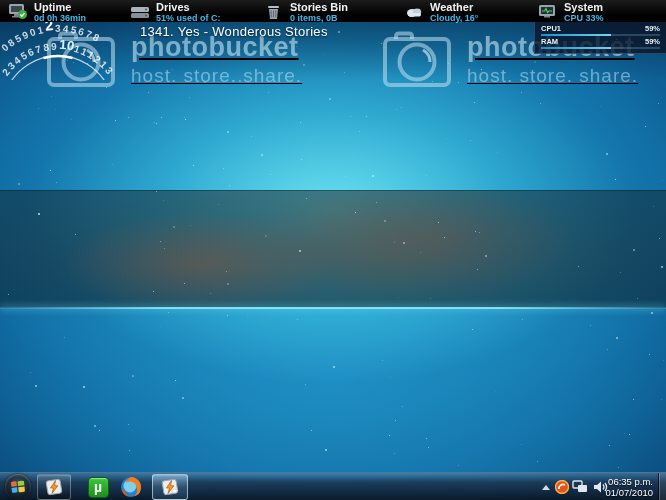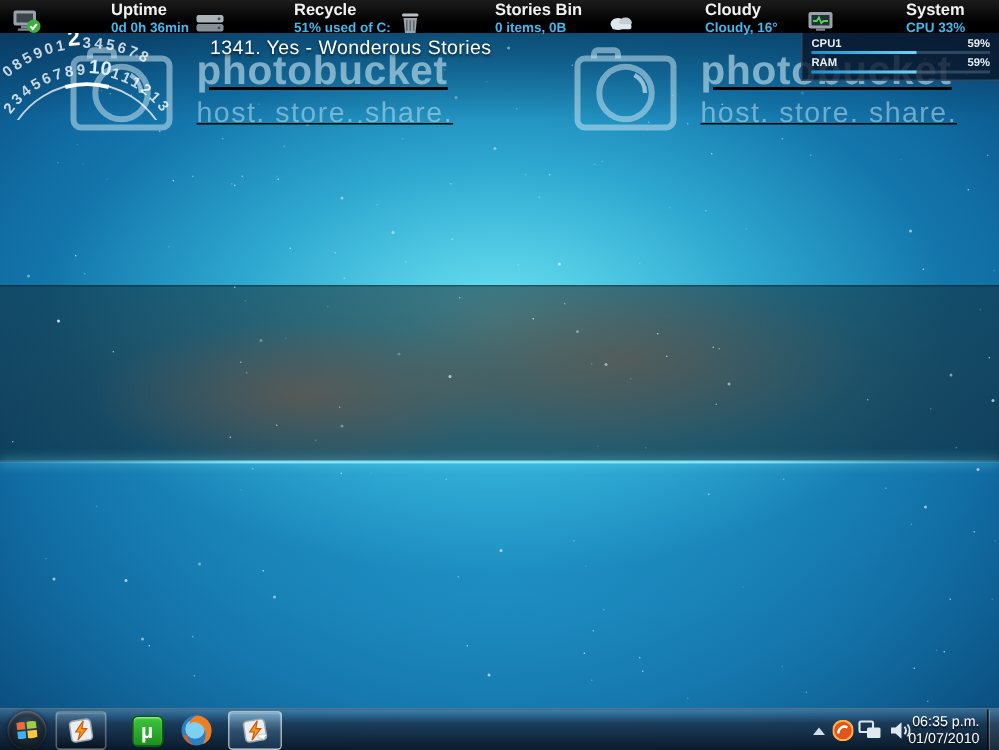--- a/index.html
+++ b/index.html
@@ -33,21 +33,21 @@
   }
   .watermark { position:absolute; top:30px; display:flex; align-items:center; z-index:3;text-decoration:underline; }
   .wm-1 { left:46px; } .wm-2 { left:382px; }
   .wm-text { margin-left:15px; }
   .wm-brand { font-size:27px; font-weight:bold; letter-spacing:.5px; color:rgba(202,230,242,.60); line-height:1; }
   .wm-tag { font-size:19px; letter-spacing:1px; color:rgba(190,222,236,.55); margin-top:5px; line-height:1; }
 
   
   .topbar { position:absolute; left:0; top:0; width:666px; height:22px; z-index:6;
     background:linear-gradient(#1c1c1c, #000 70%); }
-  .tb-widget { position:absolute; top:2px; display:flex; align-items:flex-end;gap:40px; }
+  .tb-widget { position:absolute; top:2px; display:flex; align-items:flex-start; }
   .tb-widget .wicon { width:20px; height:17px; margin-right:6px; margin-top:1px; }
   .tb-title { font-size:11px; font-weight:bold; color:#f2f2f2; line-height:10px; }
   .tb-value { font-size:9px; font-weight:bold; color:#41b9ef; line-height:9px; margin-top:2px; }
   .w-up { left:8px; } .w-dr { left:130px; } .w-rb { left:264px; } .w-we { left:404px; } .w-sy { left:538px; }
 
   
   .syspanel { position:absolute; right:0; top:22px; width:132px; z-index:6;
     background:rgba(9,21,41,.8); border-left:1px solid rgba(150,190,225,.25);
     border-bottom:1px solid rgba(150,190,225,.25); padding:3px 0 2px; }
   .sp-row { padding:0 6px 2px; }
@@ -309,21 +309,21 @@
       </div>
     </div>
     <div class="tb-widget w-dr">
       <svg class="wicon" viewBox="0 0 20 17">
         <rect x="1" y="4" width="18" height="5" rx="1.5" fill="#aab3ba"></rect>
         <rect x="1" y="10" width="18" height="5" rx="1.5" fill="#868f97"></rect>
         <circle cx="16" cy="6.5" r="1" fill="#4c545c"></circle>
         <circle cx="16" cy="12.5" r="1" fill="#4c545c"></circle>
       </svg>
       <div>
-        <div class="tb-title">Recycle</div>
+        <div class="tb-title">Drives</div>
         <div class="tb-value">51% used of C:</div>
       </div>
     </div>
     <div class="tb-widget w-rb">
       <svg class="wicon" viewBox="0 0 20 17">
         <rect x="4" y="3" width="11" height="2" rx="1" fill="#b7c0c7"></rect>
         <path d="M5 6 h9 l-1 10 h-7 z" fill="#9aa3ab"></path>
         <path d="M7.2 7.5 v7  M9.5 7.5 v7  M11.8 7.5 v7" stroke="#5c656d" stroke-width="1"></path>
       </svg>
       <div>
@@ -331,21 +331,21 @@
         <div class="tb-value">0 items, 0B</div>
       </div>
     </div>
     <div class="tb-widget w-we">
       <svg class="wicon" viewBox="0 0 20 17">
         <ellipse cx="8" cy="10" rx="5" ry="4" fill="#dfe7ee"></ellipse>
         <ellipse cx="13" cy="9" rx="4.2" ry="3.4" fill="#c3ced8"></ellipse>
         <rect x="4" y="10" width="13" height="3.5" rx="1.7" fill="#dfe7ee"></rect>
       </svg>
       <div>
-        <div class="tb-title">Cloudy</div>
+        <div class="tb-title">Weather</div>
         <div class="tb-value">Cloudy, 16°</div>
       </div>
     </div>
     <div class="tb-widget w-sy">
       <svg class="wicon" viewBox="0 0 20 17">
         <rect x="1" y="2" width="16" height="11" rx="1.5" fill="#9aa3ab"></rect>
         <rect x="3" y="4" width="12" height="7" fill="#22303a"></rect>
         <path d="M4 8 l2.5 0 1.5-2.5 1.5 4 1.5-1.5 3 0" stroke="#4fd44f" stroke-width="1.2" fill="none"></path>
         <rect x="6" y="13" width="6" height="1.5" fill="#7b858d"></rect>
       </svg>

